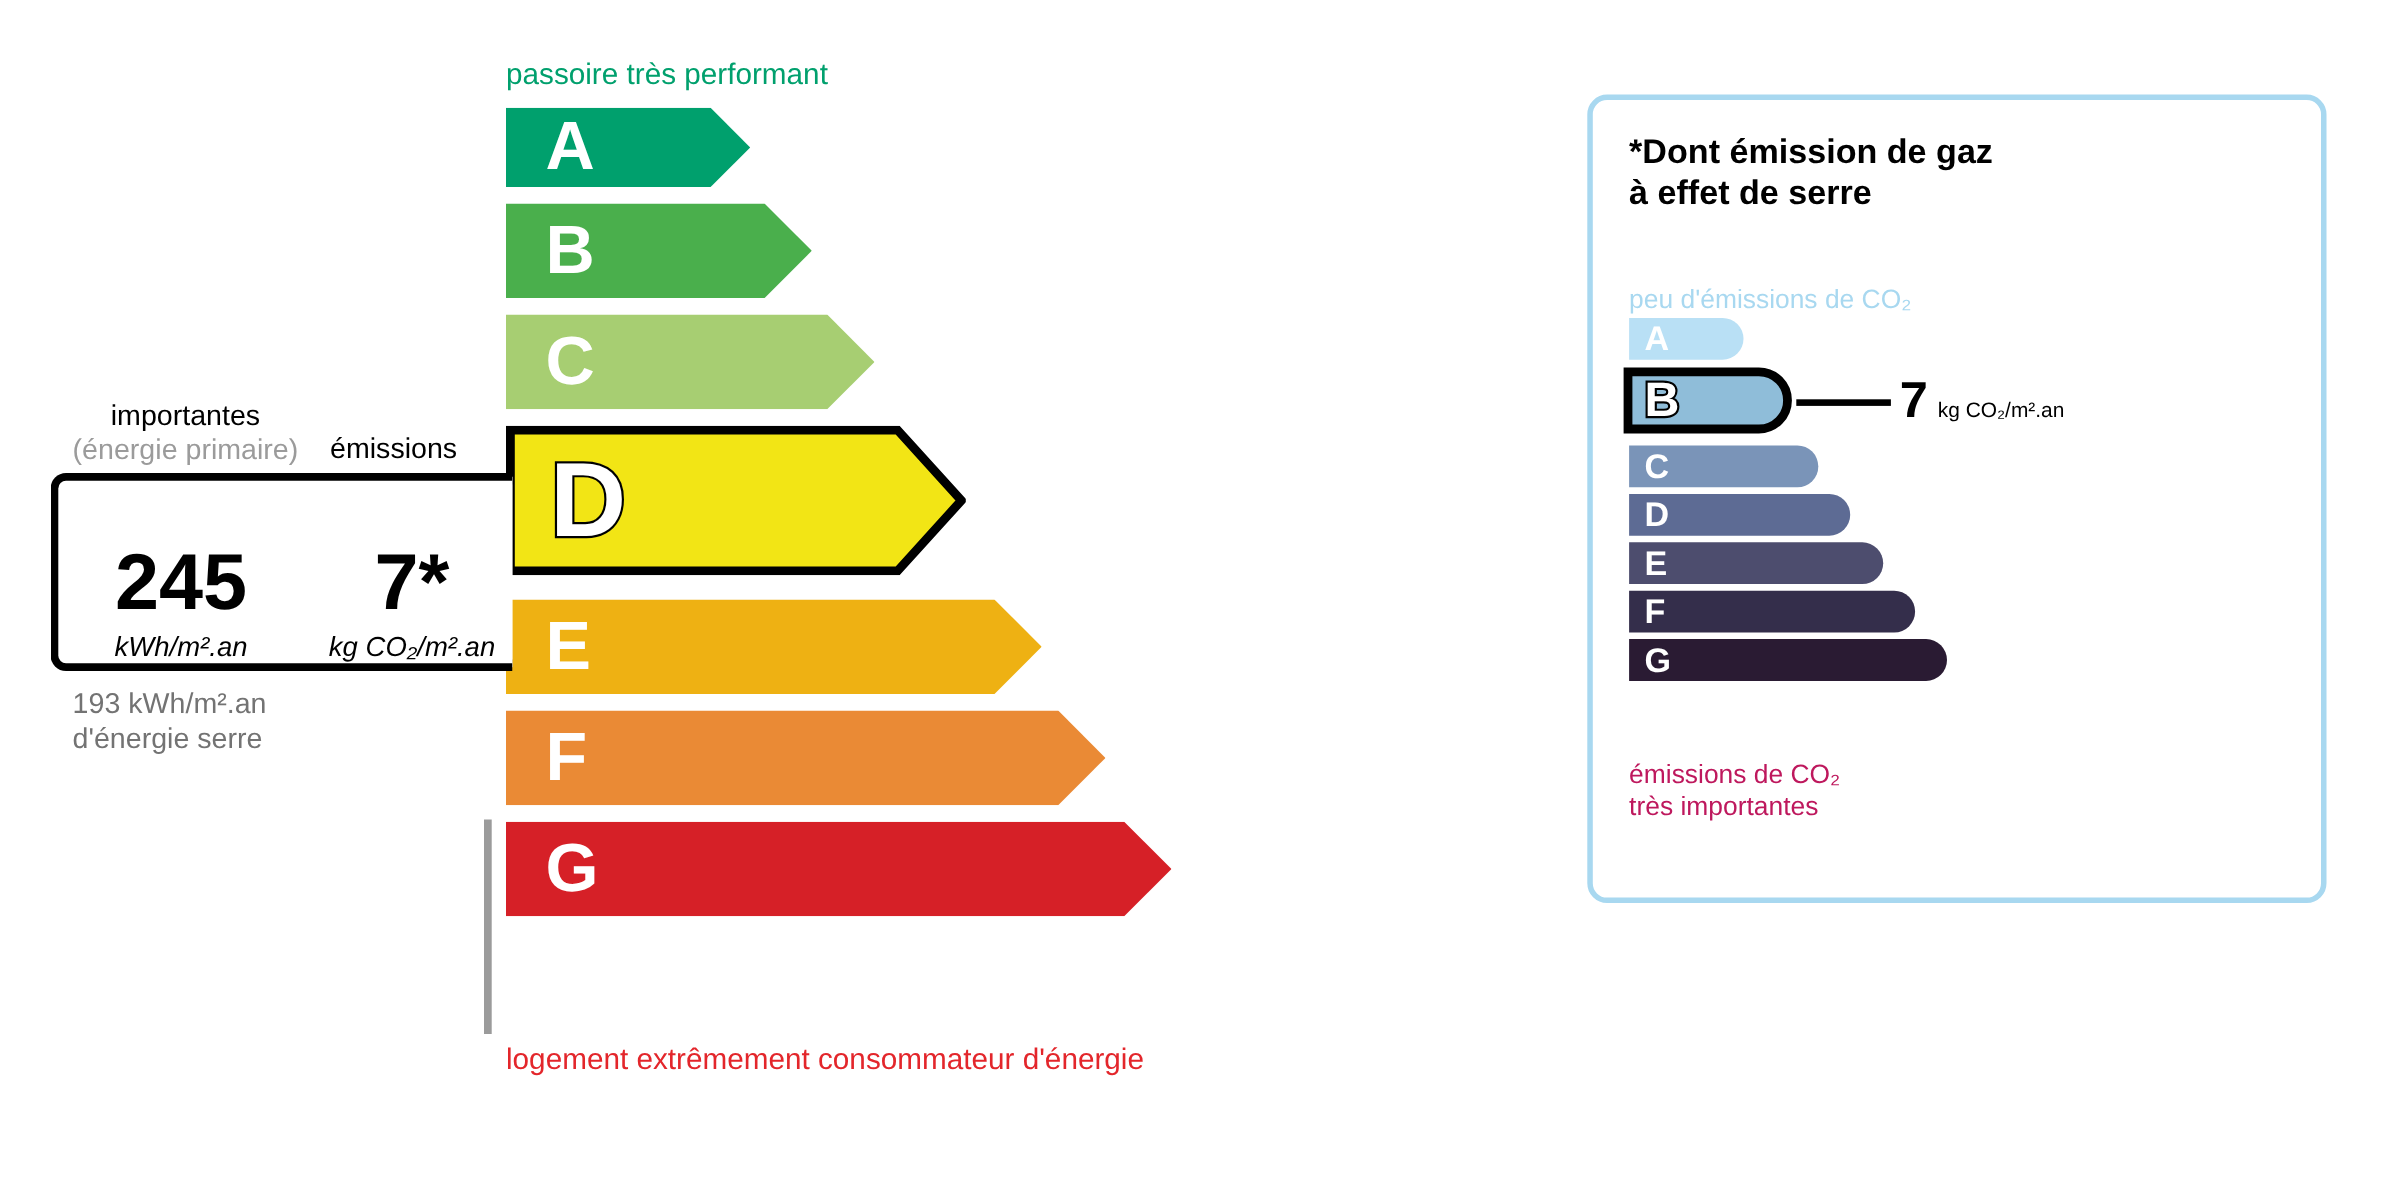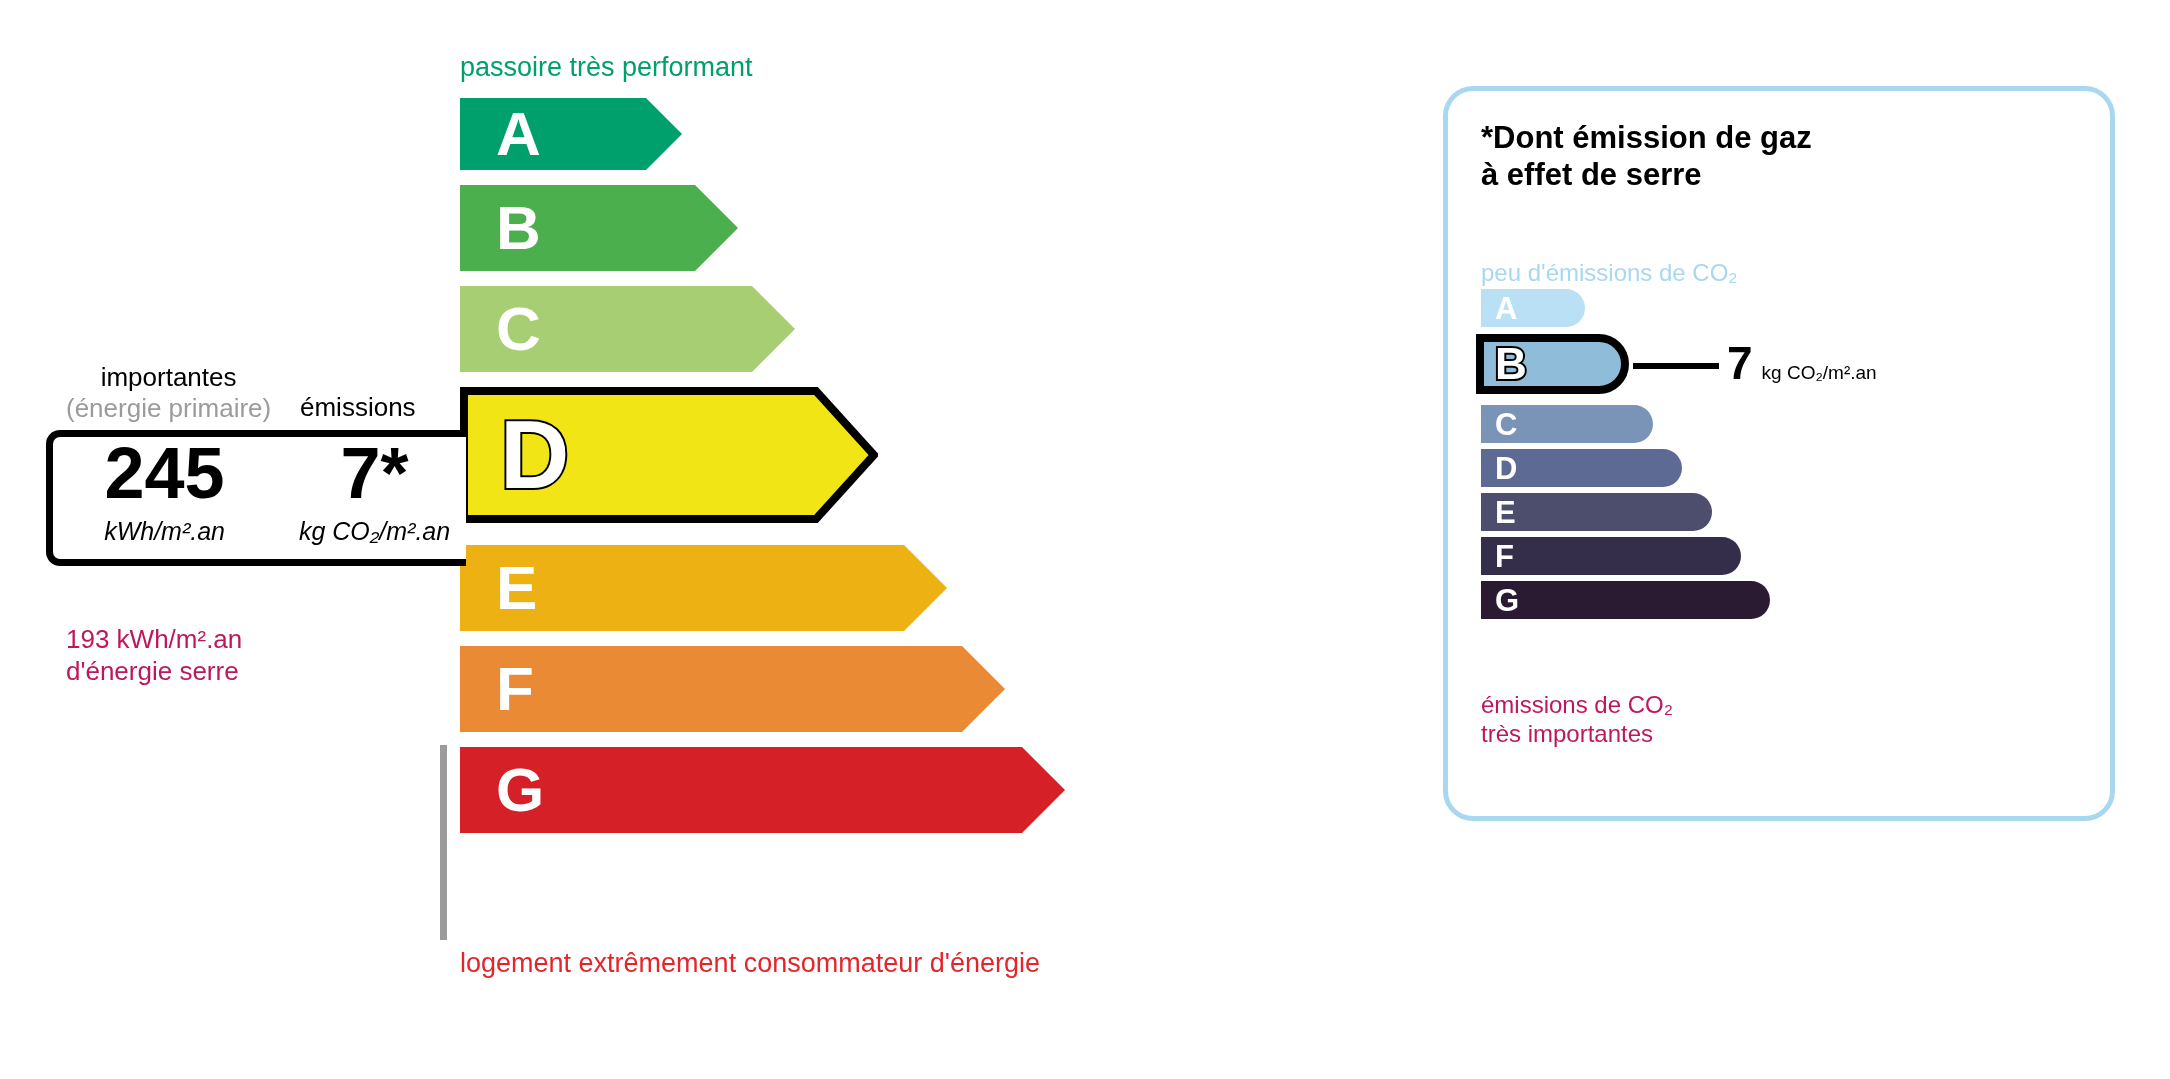--- a/index.html
+++ b/index.html
@@ -74,28 +74,28 @@
   #row-D {
     margin-bottom: 22px;
   }
 
   
   #value-box {
     position: absolute;
     left: 46px;
     top: 430px;
     width: 420px;
-    height: 136px;
+    height: 180px;
     border: 7px solid #000000;
     border-right: none;
     border-radius: 14px 0 0 14px;
     background: #ffffff;
     box-sizing: border-box;
     display: flex;
-    align-items: flex-start;
+    align-items: flex-end;
     z-index: 5;
   }
   .vb-cell {
     flex: 1 1 0;
     display: flex;
     flex-direction: column;
     align-items: center;
     justify-content: center;
     position: relative;
   }
@@ -137,21 +137,21 @@
     top: 392px;
     color: #000000;
   }
 
   #final-energy {
     position: absolute;
     left: 66px;
     top: 624px;
     font-size: 26px;
     line-height: 1.22;
-    color: #be185d;
+    color: #737373;
     white-space: nowrap;
   }
 
   #passoire {
     position: absolute;
     left: 280px;
     top: 805px;
     font-size: 26px;
     line-height: 1.22;
     color: #9b9b9b;
@@ -169,21 +169,21 @@
   }
 
   
   #co2-panel {
     position: absolute;
     left: 1443px;
     top: 86px;
     width: 672px;
     height: 735px;
     border: 5px solid #a8d8f0;
-    border-radius: 30px;
+    border-radius: 18px;
     background: #ffffff;
     box-sizing: border-box;
   }
   #co2-title {
     position: absolute;
     left: 33px;
     top: 28px;
     font-size: 31px;
     font-weight: bold;
     line-height: 1.2;

